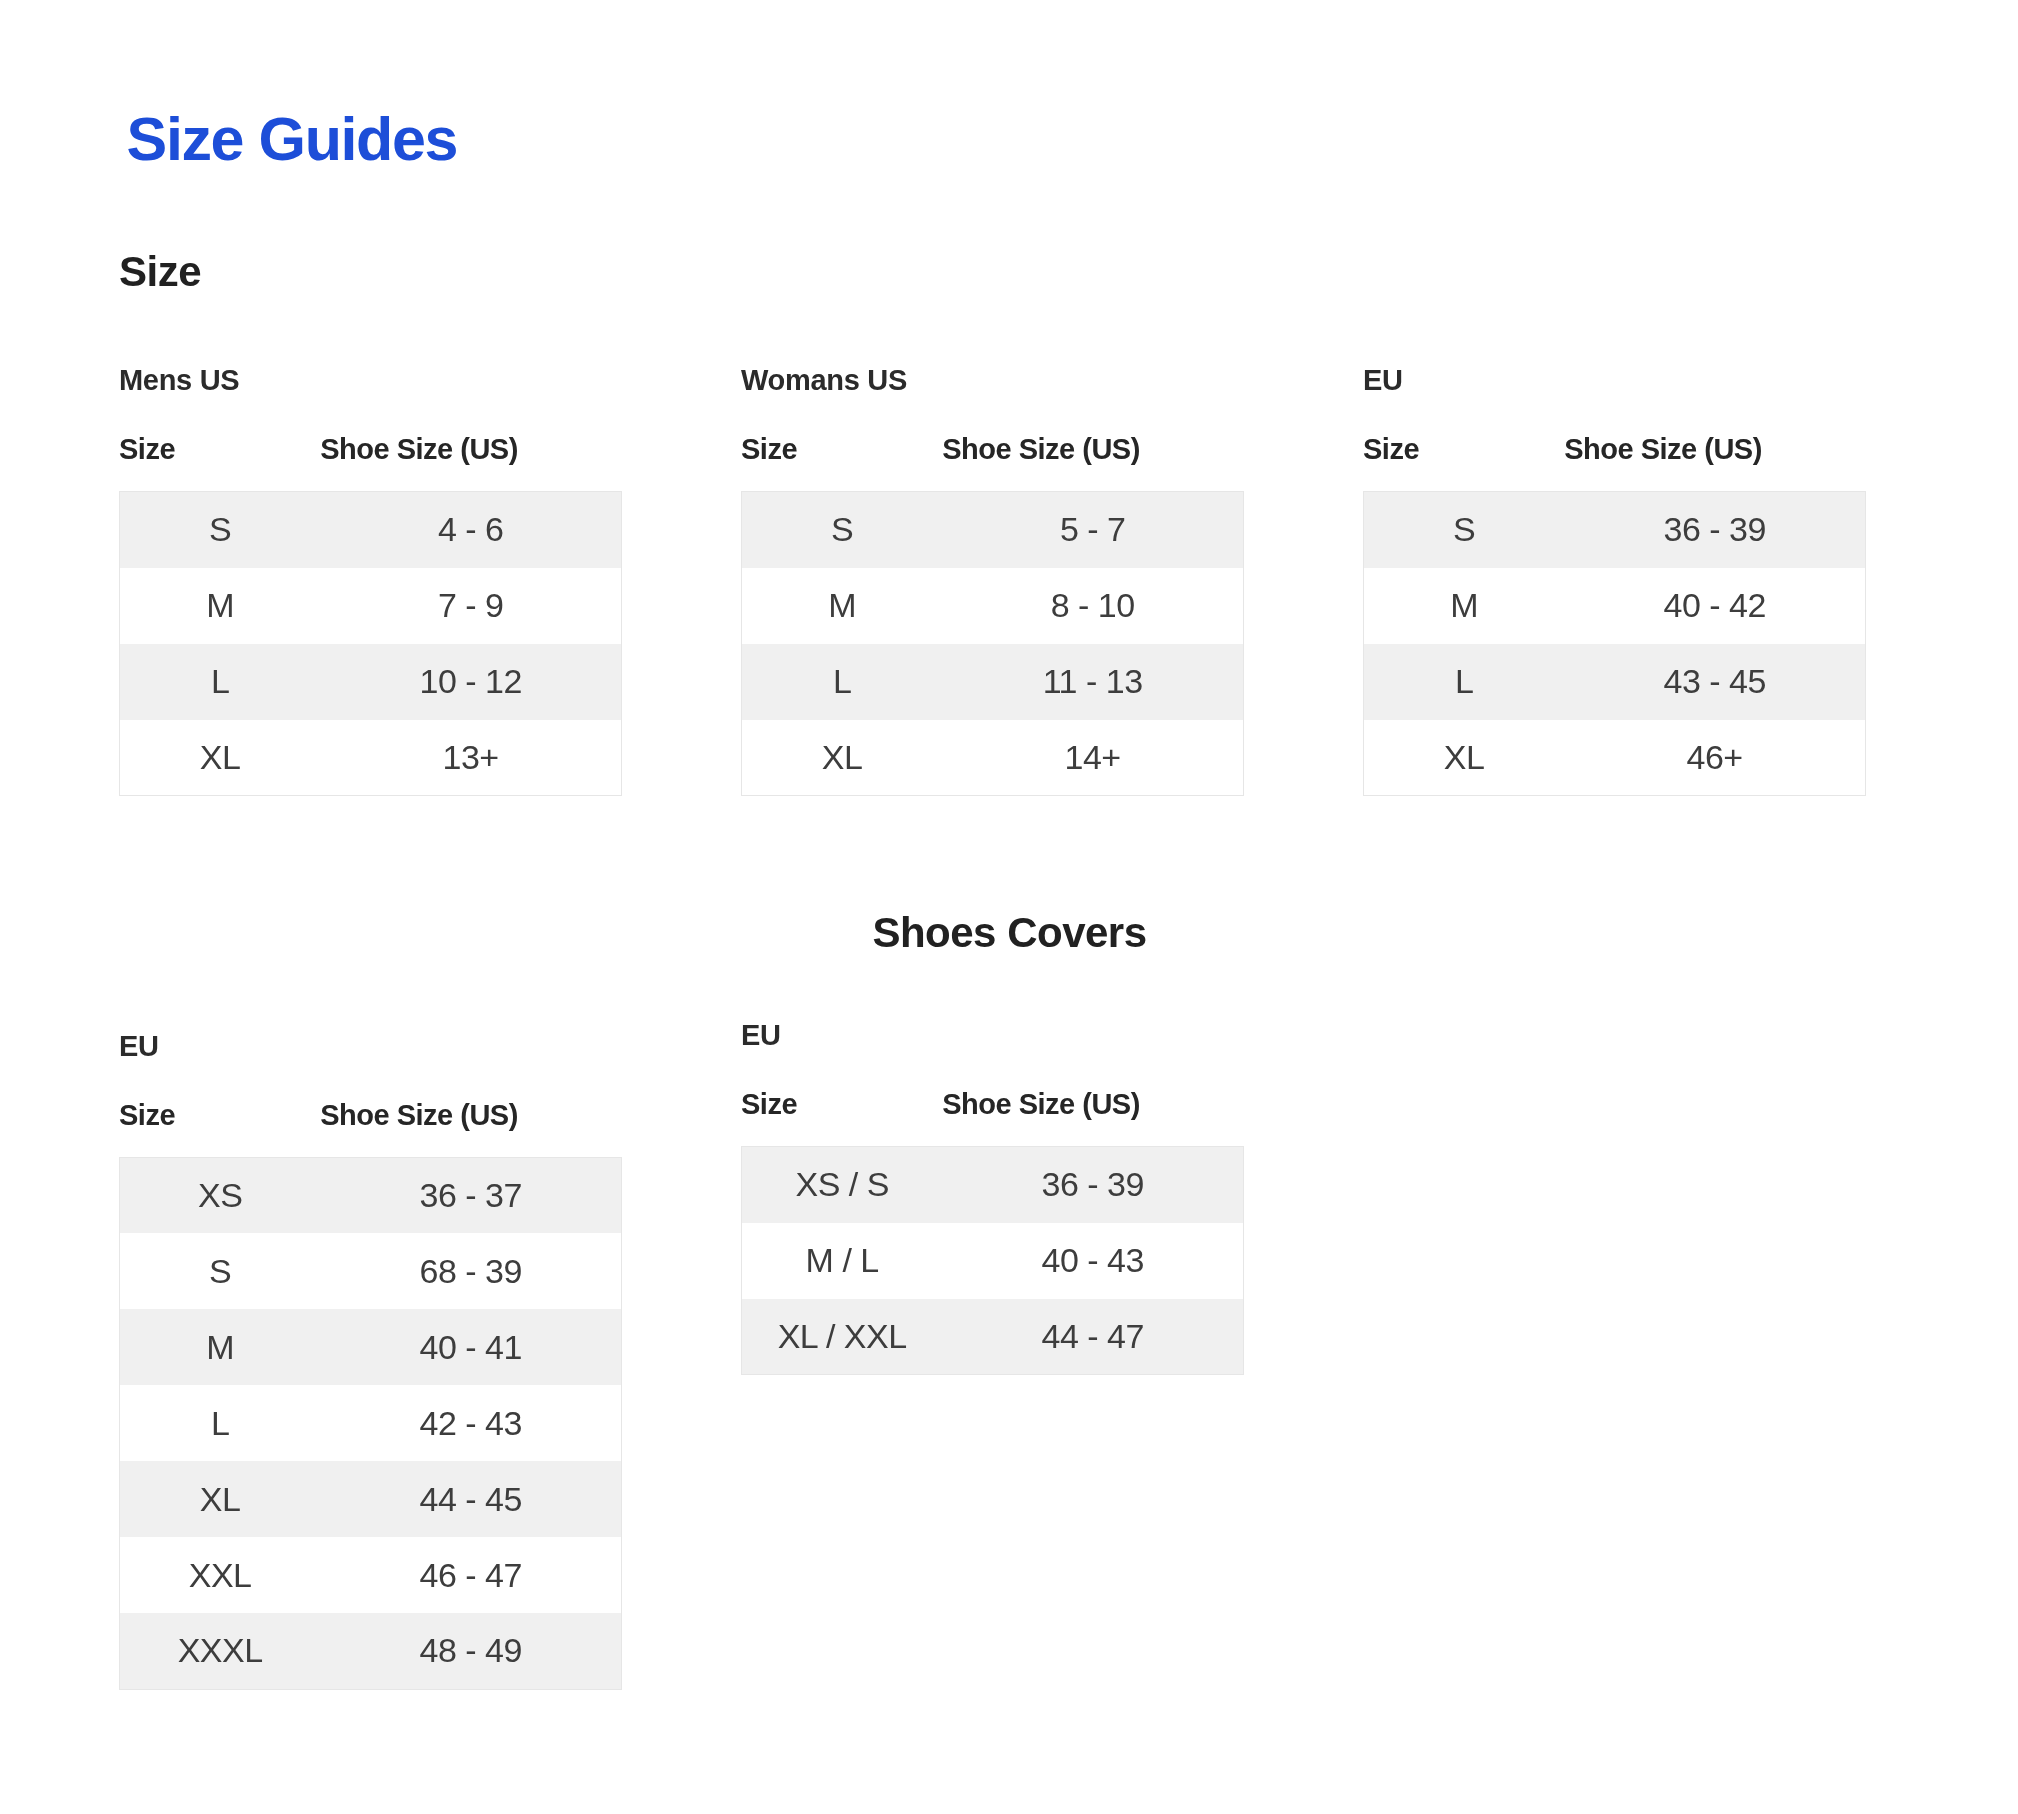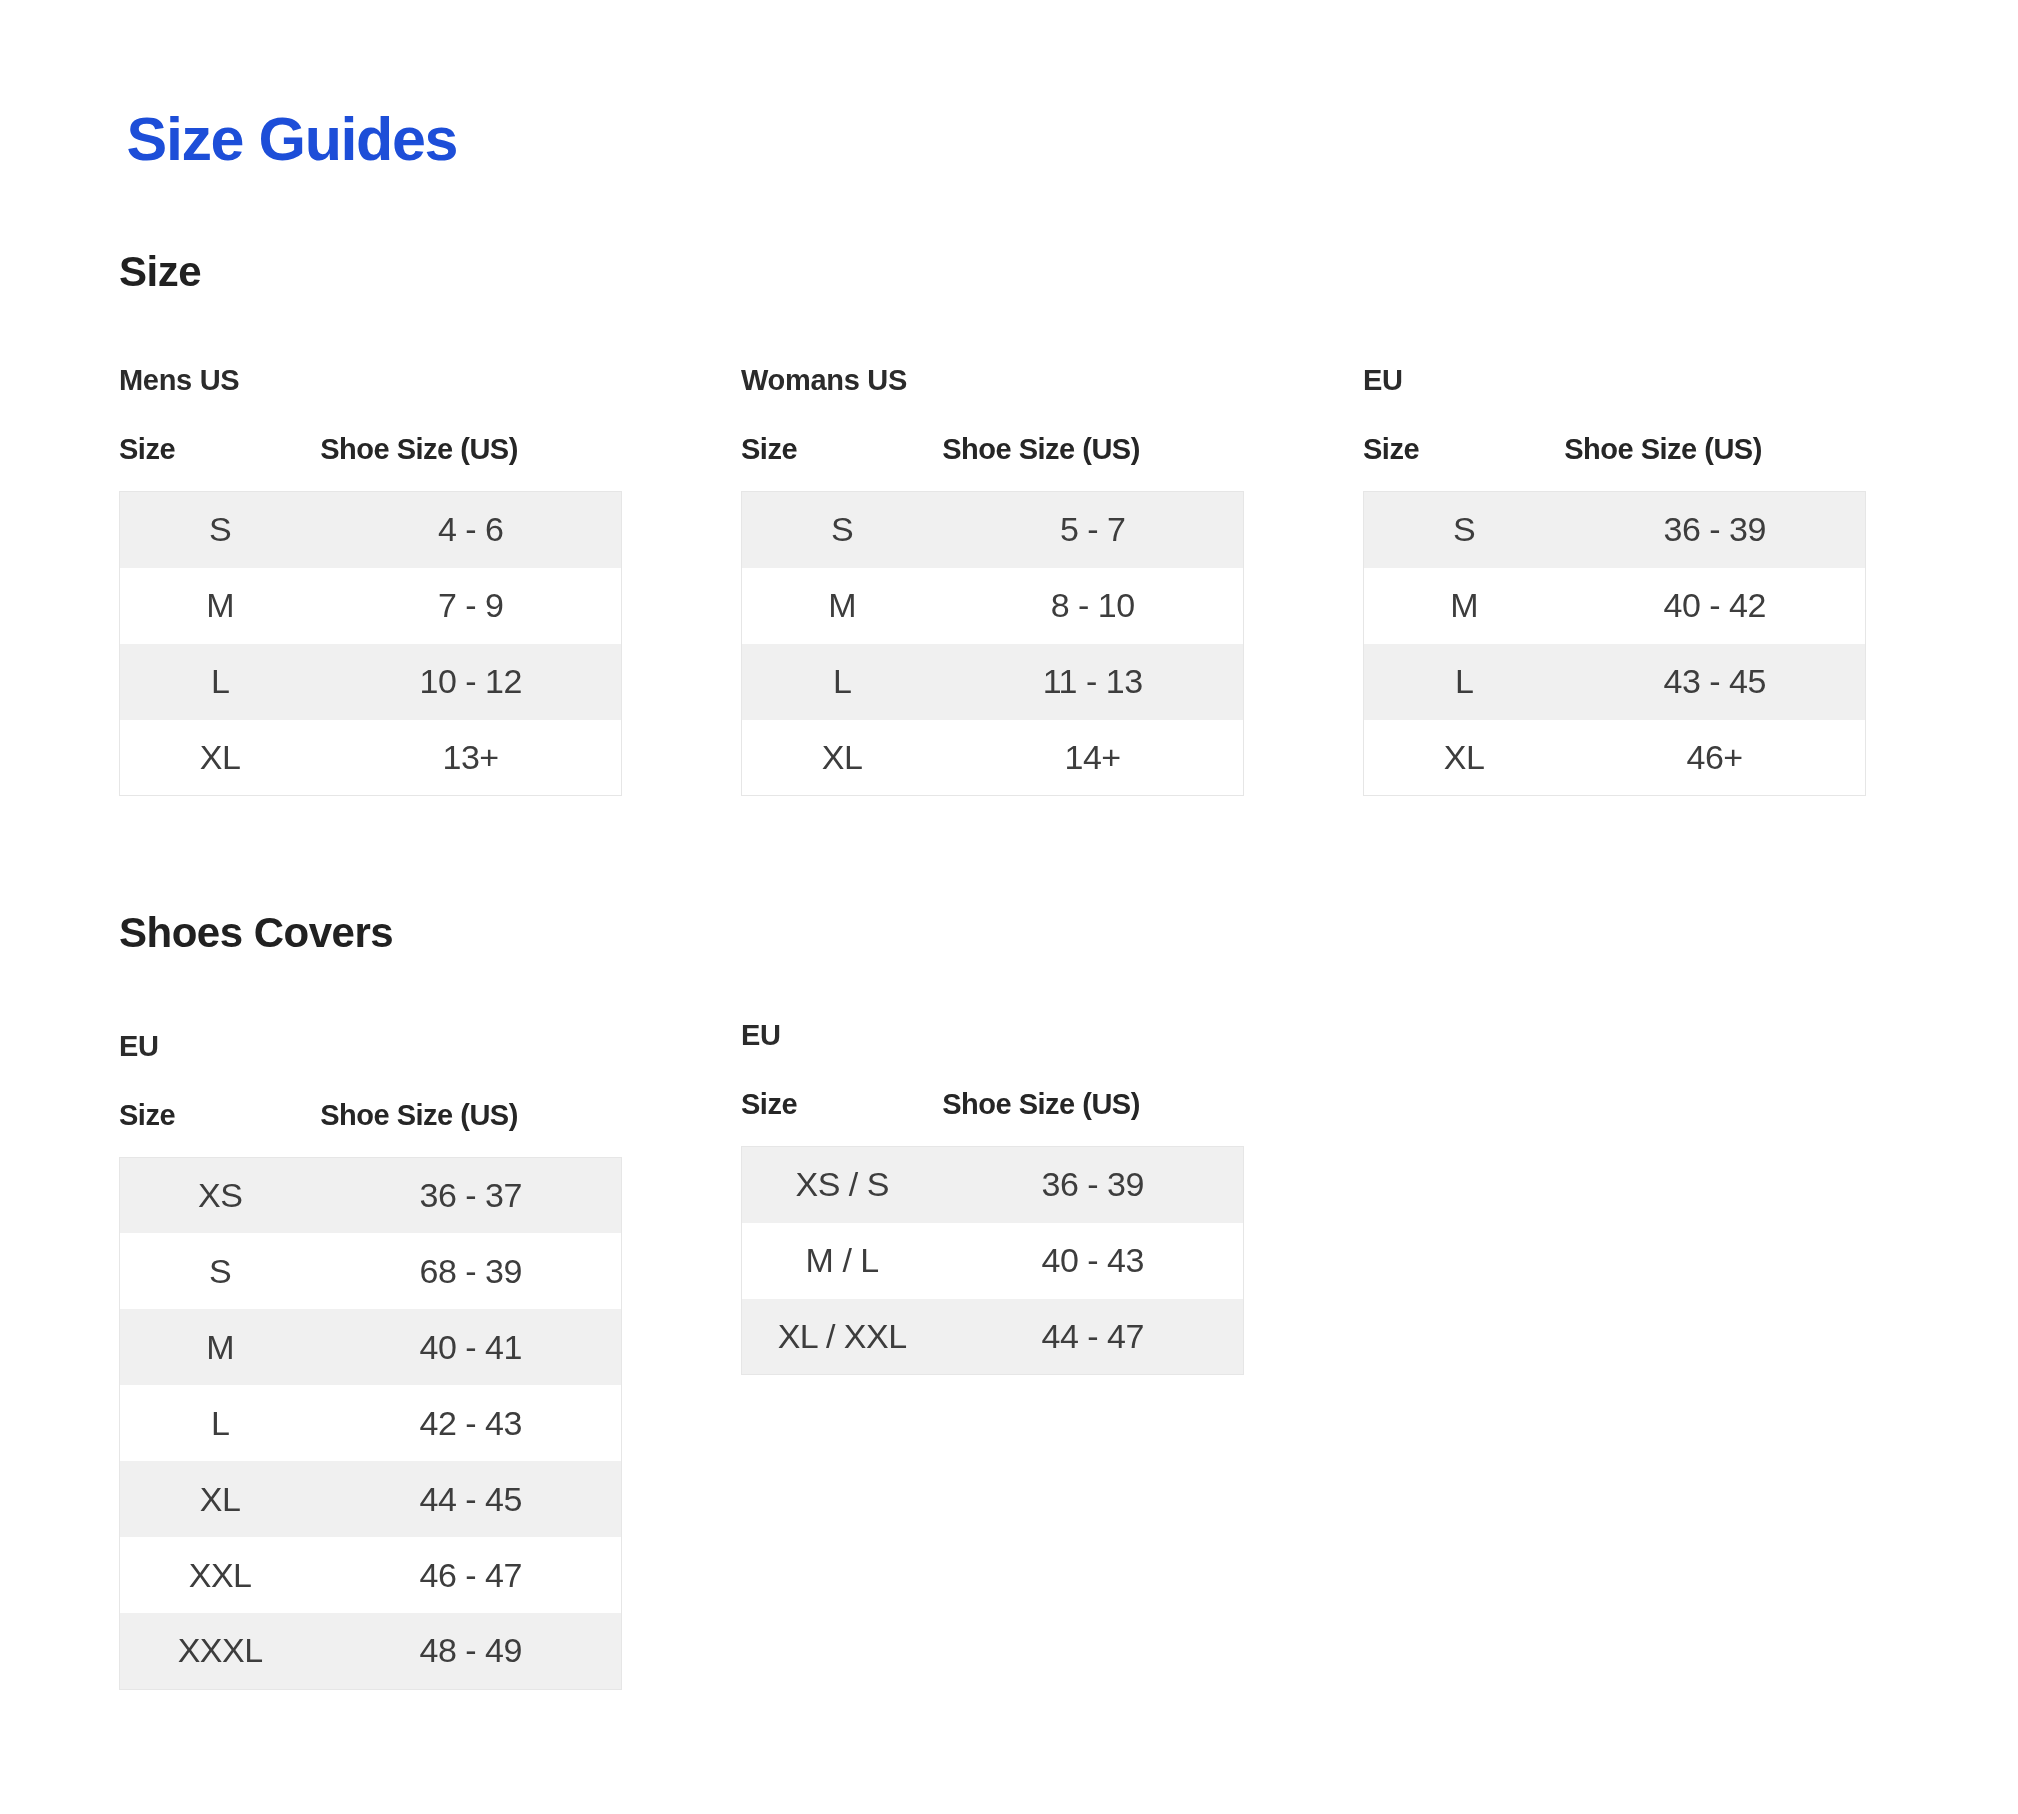--- a/index.html
+++ b/index.html
@@ -24,21 +24,21 @@
   }
 
   .section-heading {
     margin: 80px 0 0 0;
     font-size: 42px;
     line-height: 44px;
     font-weight: 700;
     color: #212121;
     letter-spacing: -0.5px;
   }
-  .section-heading.second { margin-top: 115px; }
+  .section-heading.second { margin-top: 115px; text-align: center; }
 
   .tables-row {
     display: flex;
     align-items: flex-start;
     gap: 119px;
     margin-top: 69px;
   }
   .tables-row.covers { margin-top: 63px; }
 
   .table-block { width: 503px; }

